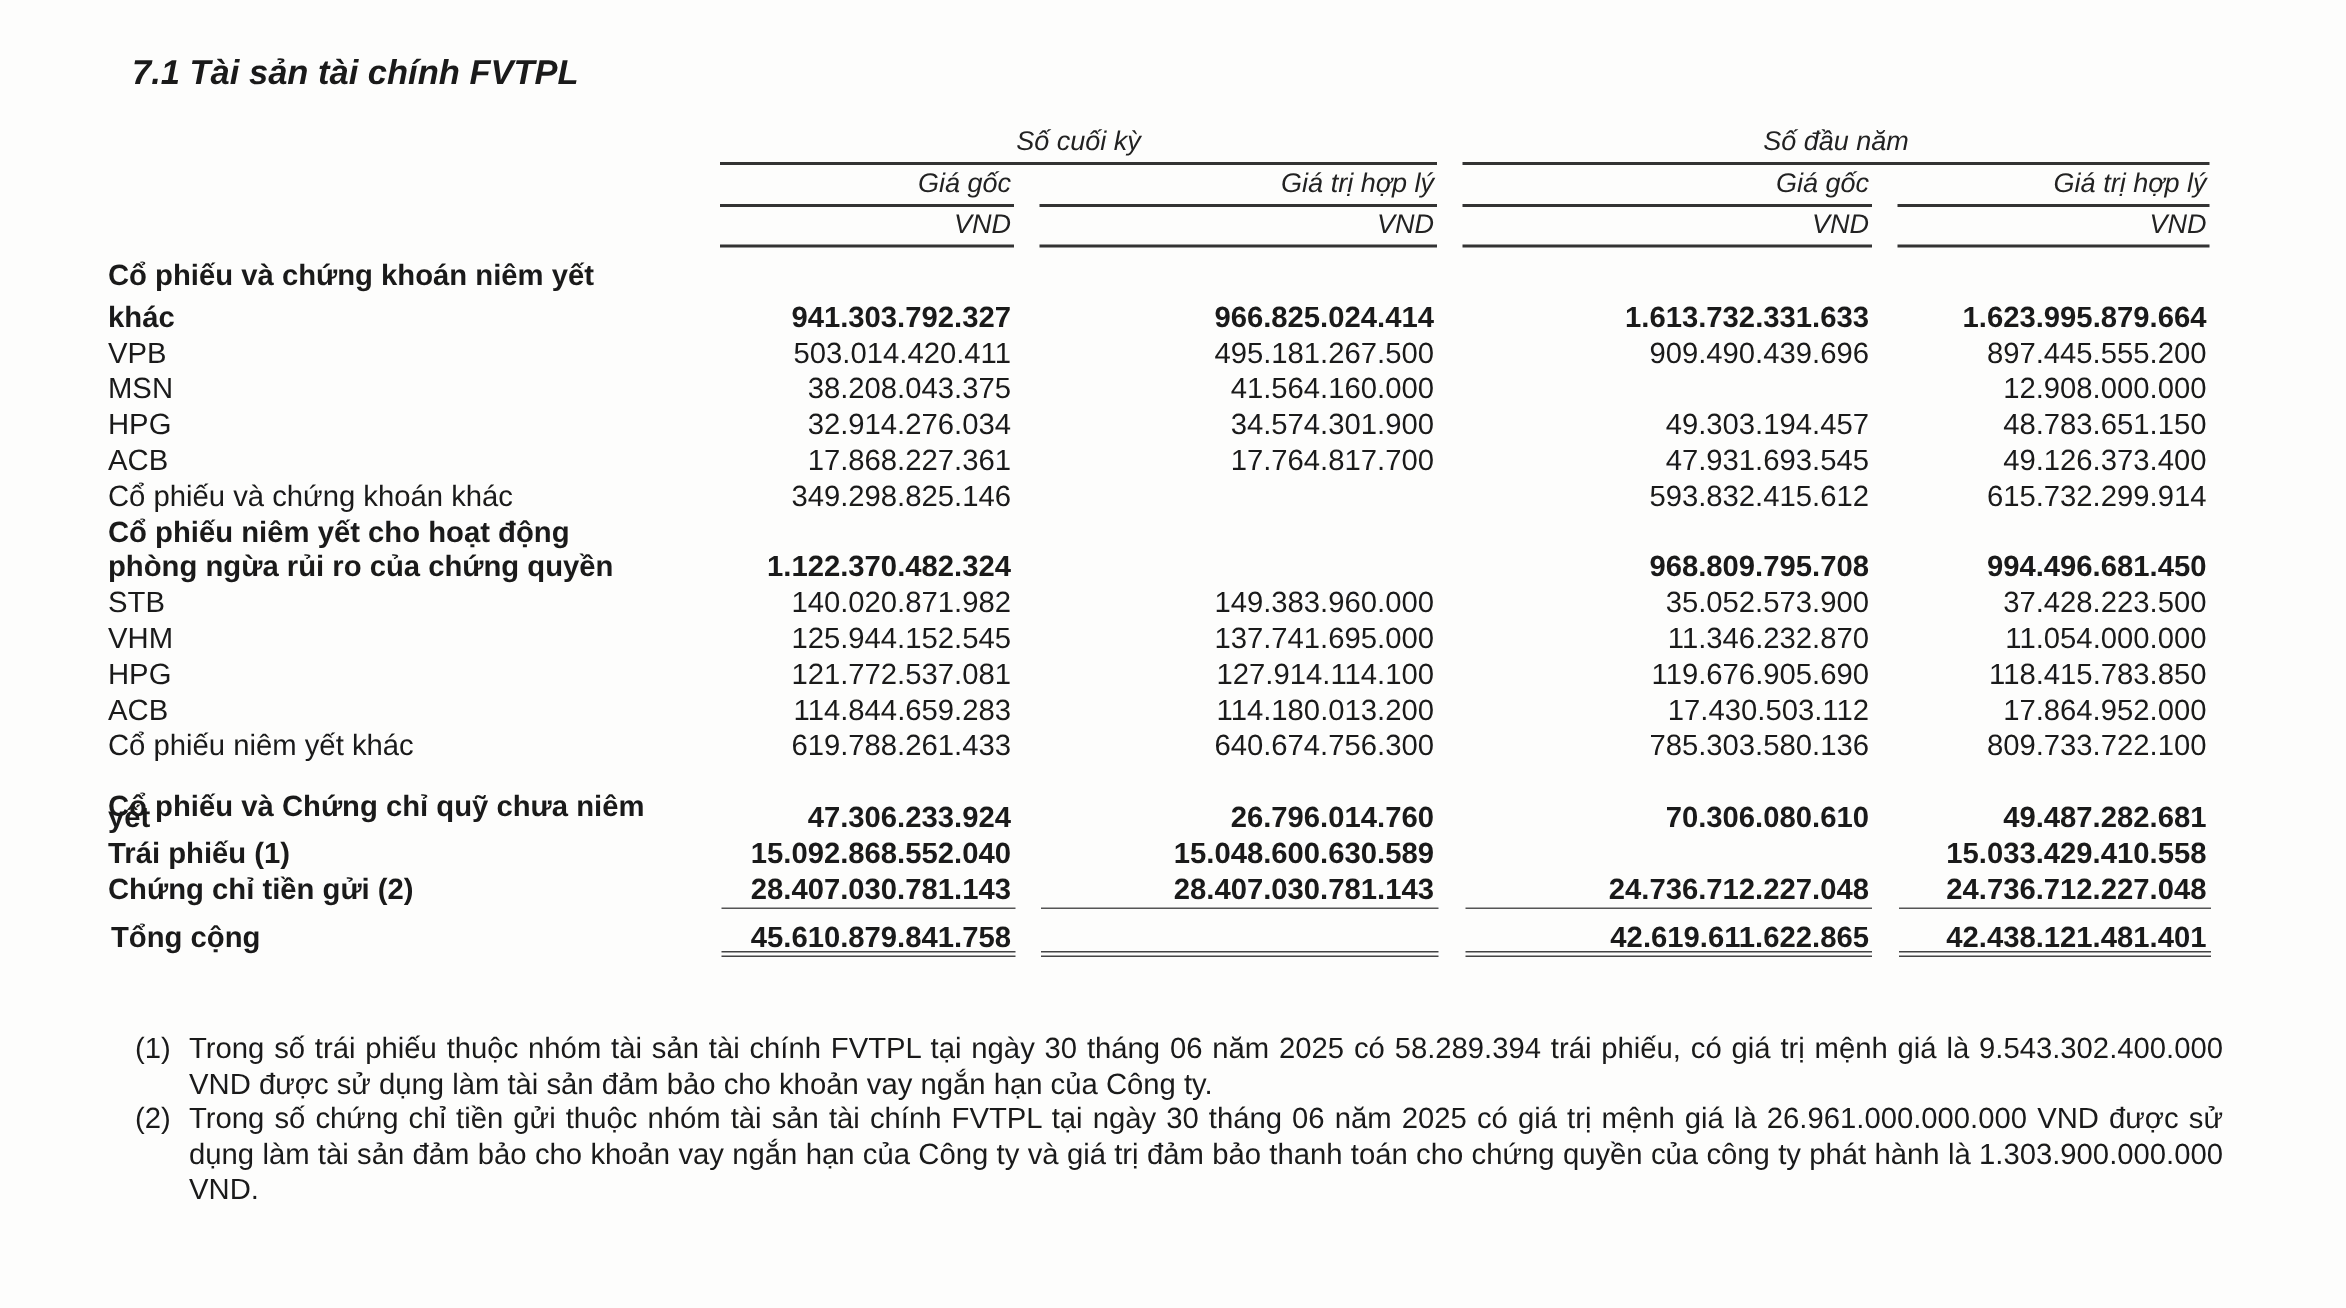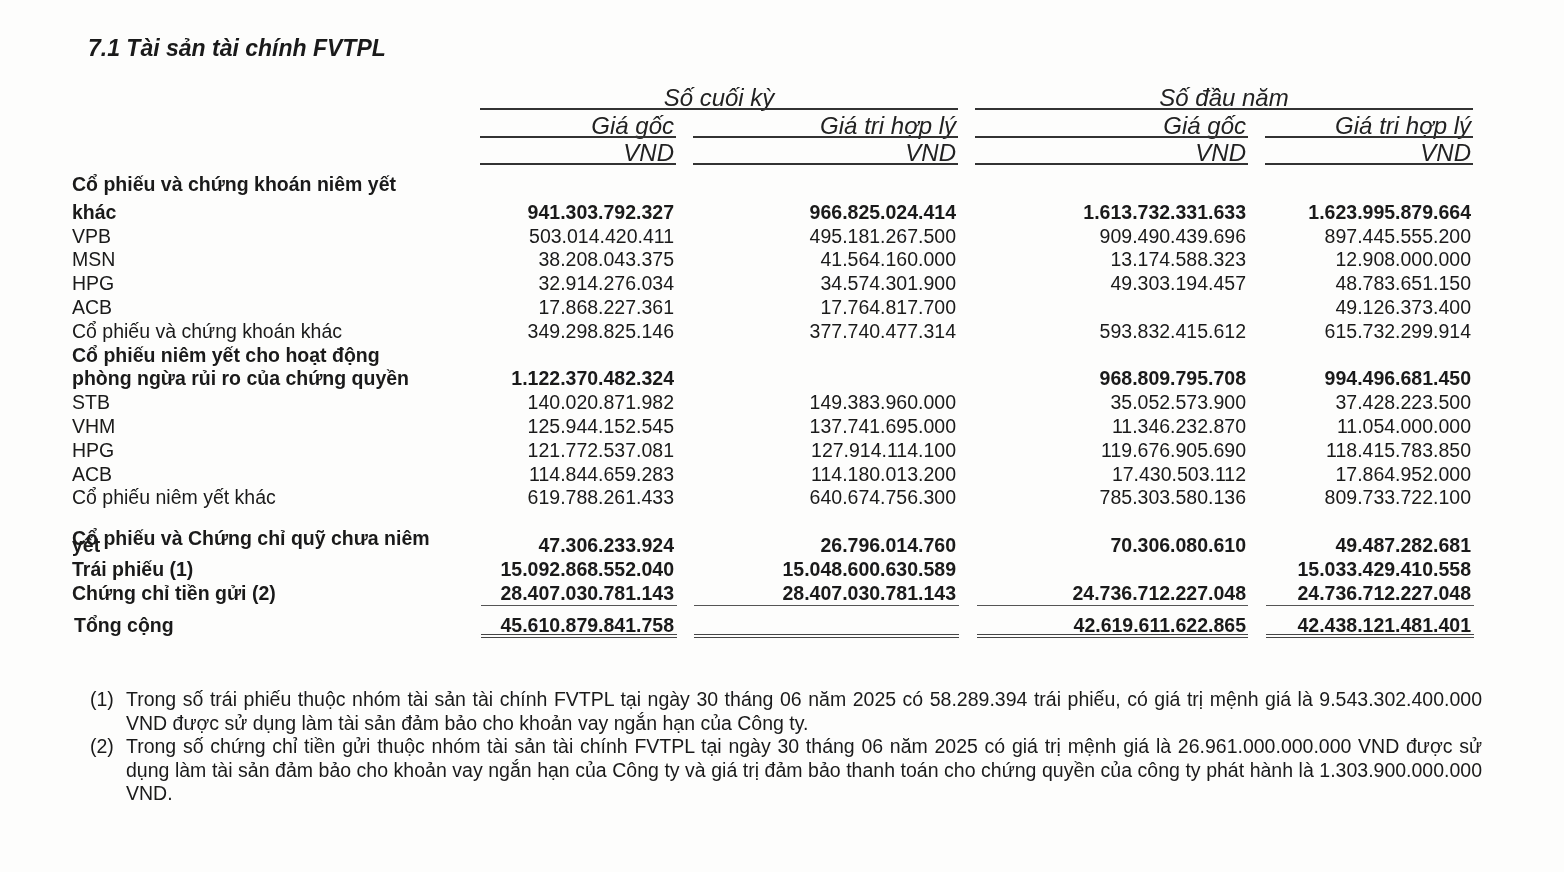--- a/index.html
+++ b/index.html
@@ -8,21 +8,21 @@
     background: #fdfdfc;
     font-family: "Liberation Sans", sans-serif;
     color: #1a1a1a;
     position: relative;
   }
   .title {
     position: absolute; left: 88px; top: 35px;
     font-size: 23px; font-weight: bold; font-style: italic;
   }
   .hdr {
-    position: absolute; font-style: italic; font-size: 24px;
+    position: absolute; font-style: italic; font-size: 18px;
     text-align: right; color: #222;
   }
   .hdr.center { text-align: center; }
   .rule { position: absolute; height: 1.6px; background: #333; }
   .rule.thin { height: 1.2px; background: #555; }
   .dbl { position: absolute; height: 4px; border-top: 1.6px solid #444; border-bottom: 1.6px solid #444; box-sizing: border-box; }
 
   .row { position: absolute; left: 0; width: 1564px; height: 24px; font-size: 19.5px; line-height: 24px; }
   .row .label { position: absolute; left: 72px; white-space: nowrap; }
   .row .cell { position: absolute; text-align: right; white-space: nowrap; }
@@ -88,40 +88,39 @@
       <span class="label">VPB</span>
       <span class="cell c1">503.014.420.411</span>
       <span class="cell c2">495.181.267.500</span>
       <span class="cell c3">909.490.439.696</span>
       <span class="cell c4">897.445.555.200</span>
     </div>
     <div class="row" style="top: 247.4px;">
       <span class="label">MSN</span>
       <span class="cell c1">38.208.043.375</span>
       <span class="cell c2">41.564.160.000</span>
-      <span class="cell c3">13.174.588.323</span>
       <span class="cell c4">12.908.000.000</span>
     </div>
     <div class="row" style="top: 271.2px;">
       <span class="label">HPG</span>
       <span class="cell c1">32.914.276.034</span>
       <span class="cell c2">34.574.301.900</span>
       <span class="cell c3">49.303.194.457</span>
       <span class="cell c4">48.783.651.150</span>
     </div>
     <div class="row" style="top: 295px;">
       <span class="label">ACB</span>
       <span class="cell c1">17.868.227.361</span>
       <span class="cell c2">17.764.817.700</span>
+      <span class="cell c3">47.931.693.545</span>
       <span class="cell c4">49.126.373.400</span>
     </div>
     <div class="row" style="top: 318.8px;">
       <span class="label">Cổ phiếu và chứng khoán khác</span>
       <span class="cell c1">349.298.825.146</span>
-      <span class="cell c2">377.740.477.314</span>
       <span class="cell c3">593.832.415.612</span>
       <span class="cell c4">615.732.299.914</span>
     </div>
     <div class="row bold" style="top: 342.6px;">
       <span class="label">Cổ phiếu niêm yết cho hoạt động</span>
       <span class="cell c1"></span>
       <span class="cell c2"></span>
       <span class="cell c3"></span>
       <span class="cell c4"></span>
     </div>

